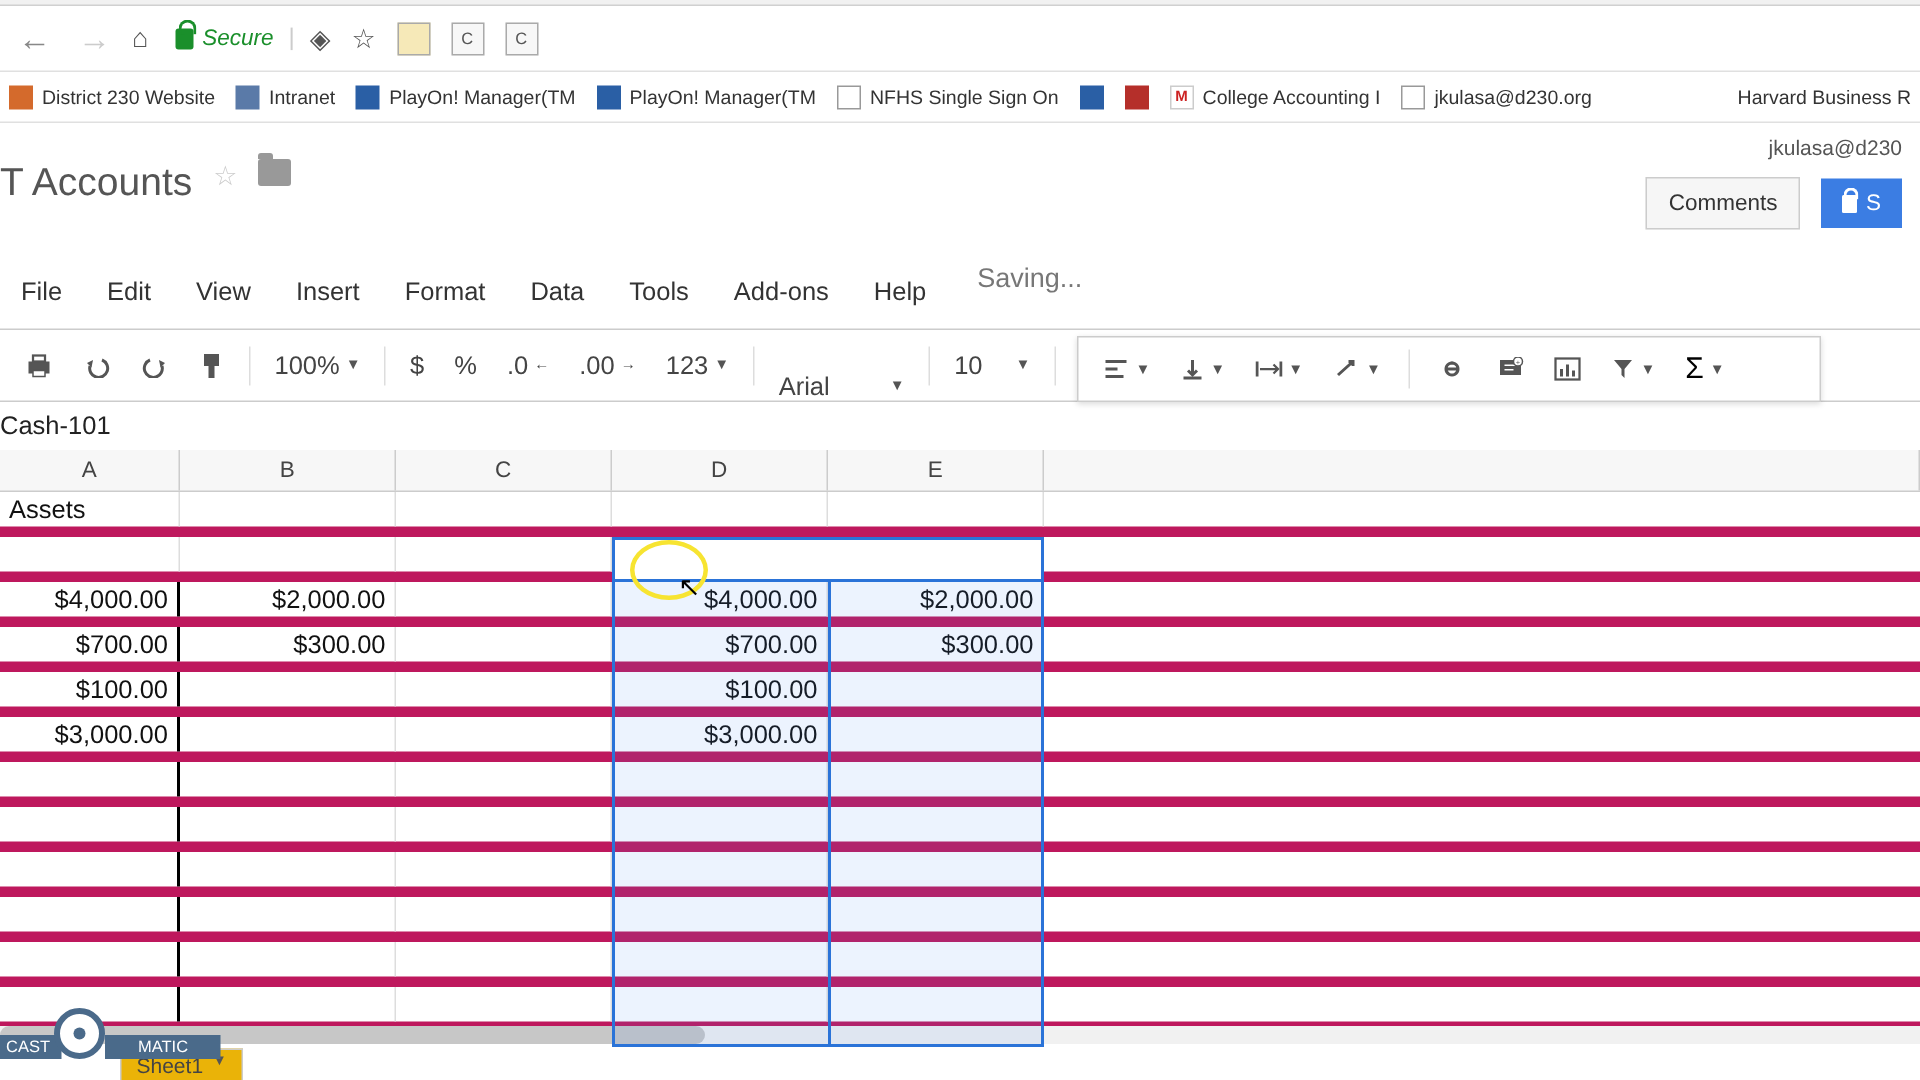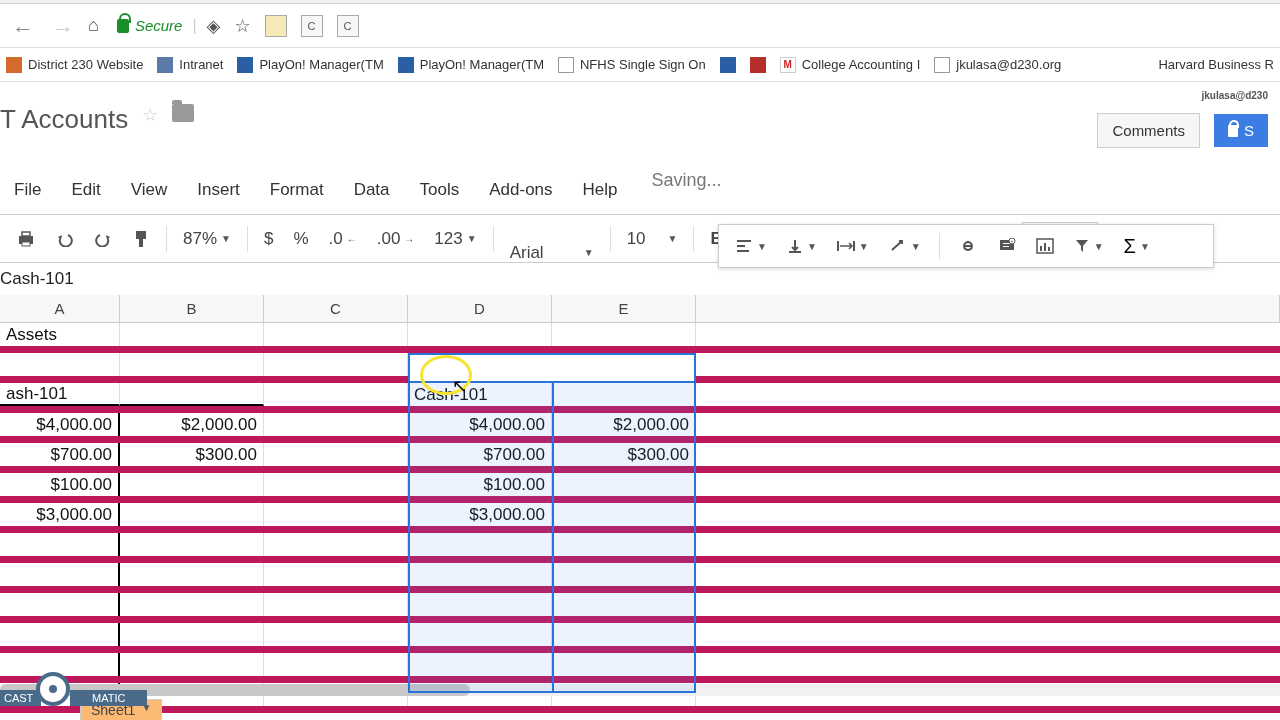--- a/index.html
+++ b/index.html
@@ -28,21 +28,21 @@
   .bm-ic.white { background:#fff; border:1px solid #ccc; color:#c22; font-size:10px; text-align:center; line-height:14px; font-weight:bold; }
 
   
   .doc-hdr { padding: 8px 0 0 0; }
   .doc-title-row { display:flex; align-items:center; justify-content:space-between; padding: 0 12px 0 0; }
   .doc-title-left { display:flex; align-items:flex-start; gap:14px; }
   .doc-title { font-size: 26px; color: #555; padding-left: 0; }
   .star { color:#ccc; font-size:18px; }
   .folder { width:22px; height:18px; background:#999; border-radius:2px; position:relative; }
   .folder:before { content:""; position:absolute; top:-4px; left:0; width:10px; height:4px; background:#999; border-radius:2px 2px 0 0; }
-  .user-email { font-size:10px; color:#555;font-weight:bold; }
+  .user-email { font-size:14px; color:#555; }
   .doc-btns { display:flex; align-items:center; gap:14px; margin-top:6px; }
   .comments-btn { border:1px solid #ccc; background:#f6f6f6; padding:8px 14px; font-size:15px; color:#333; cursor:pointer; }
   .share-btn { background:#3b7de3; color:#fff; padding:8px 14px; font-size:15px; display:flex; align-items:center; gap:6px; cursor:pointer; }
   .share-lock { width:10px; height:12px; background:#fff; border-radius:1px; position:relative; }
   .share-lock:before { content:""; position:absolute; top:-5px; left:1px; width:6px; height:6px; border:2px solid #fff; border-bottom:none; border-radius:6px 6px 0 0; }
 
   .menu-bar { display:flex; align-items:center; gap:2px; padding: 8px 0 10px 0; font-size:17px; color:#333; border-bottom:1px solid #ccc; }
   .menu-item { padding: 4px 14px; cursor:pointer;margin-top:20px; }
   .saving { color:#777; font-size:18px; margin-left:18px; }
 
@@ -95,21 +95,21 @@
   .sel-overlay:after { content:""; position:absolute; top:28px; left:142px; width:2px; bottom:0; background:#2a73d8; }
 
   
   .hl { position:absolute; width:52px; height:40px; border:3px solid #f7e431; border-radius:50%; z-index:25; pointer-events:none; }
   .cursor-arrow { position:absolute; z-index:26; font-size:18px; color:#000; pointer-events:none; }
 
   
   .hscroll { position:absolute; bottom:24px; left:0; right:0; height:12px; background:#f1f1f1; }
   .hscroll .thumb { position:absolute; left:0; width:470px; height:12px; background:#c7c7c7; border-radius:6px; }
   .sheet-tabs { position:absolute; bottom:0; left:80px; height:22px; display:flex; align-items:center; }
-  .sheet-tab { border:1px solid #ccc; border-bottom:none; padding:2px 10px; font-size:14px; color:#444; background:#fdba74; display:flex; gap:6px; }
+  .sheet-tab { border:1px solid #ccc; border-bottom:none; padding:2px 10px; font-size:14px; color:#444; background:#eab308; display:flex; gap:6px; }
   .wm-logo { position:absolute; bottom:14px; left:36px; width:34px; height:34px; border:4px solid #4a6a8a; border-radius:50%; background:#fff; }
   .wm-logo:after { content:""; position:absolute; top:9px; left:9px; width:8px; height:8px; background:#4a6a8a; border-radius:50%; }
   .wm-txt { position:absolute; bottom:14px; left:0; background:#4a6a8a; color:#fff; font-size:11px; padding:2px 8px 2px 4px; }
   .wm-txt2 { position:absolute; bottom:14px; left:70px; background:#4a6a8a; color:#fff; font-size:11px; padding:2px 22px; }
 </style>
 </head>
 <body>
 
 <div class="browser-tabs"></div>
 <div class="addr-bar">
@@ -224,21 +224,21 @@
       </svg>
     </div>
   <div class="tb-btn">
       <svg width="18" height="20">
         <rect x="4" y="2" width="10" height="8" fill="#555"></rect>
         <rect x="7" y="10" width="4" height="8" fill="#555"></rect>
       </svg>
     </div>
   <div class="tb-sep"></div>
   <div class="tb-btn">
-      <span>87%</span>
+      <span>100%</span>
       <span class="dd-arr">▼</span>
     </div>
   <div class="tb-sep"></div>
   <div class="tb-btn">$</div>
   <div class="tb-btn">%</div>
   <div class="tb-btn">.0<sub style="font-size:10px">←</sub></div>
   <div class="tb-btn">.00<sub style="font-size:10px">→</sub></div>
   <div class="tb-btn">
       <span>123</span>
       <span class="dd-arr">▼</span>
@@ -319,28 +319,20 @@
     </div>
     <div class="row">
       <div class="cell A"></div>
         <div class="cell B"></div>
         <div class="cell C"></div>
         <div class="cell D"></div>
         <div class="cell E"></div>
         <div class="cell rest"></div>
     </div>
     <div class="row">
-      <div class="cell A bb-bottom" style="justify-content:flex-start">ash-101</div>
-      <div class="cell B bb-bottom"></div>
-      <div class="cell C"></div>
-      <div class="cell D" style="justify-content:flex-start">Cash-101</div>
-      <div class="cell E"></div>
-      <div class="cell rest"></div>
-    </div>
-    <div class="row">
       <div class="cell A br-right">$4,000.00</div>
       <div class="cell B">$2,000.00</div>
       <div class="cell C"></div>
       <div class="cell D">$4,000.00</div>
       <div class="cell E">$2,000.00</div>
       <div class="cell rest"></div>
     </div>
     <div class="row">
       <div class="cell A br-right">$700.00</div>
       <div class="cell B">$300.00</div>

